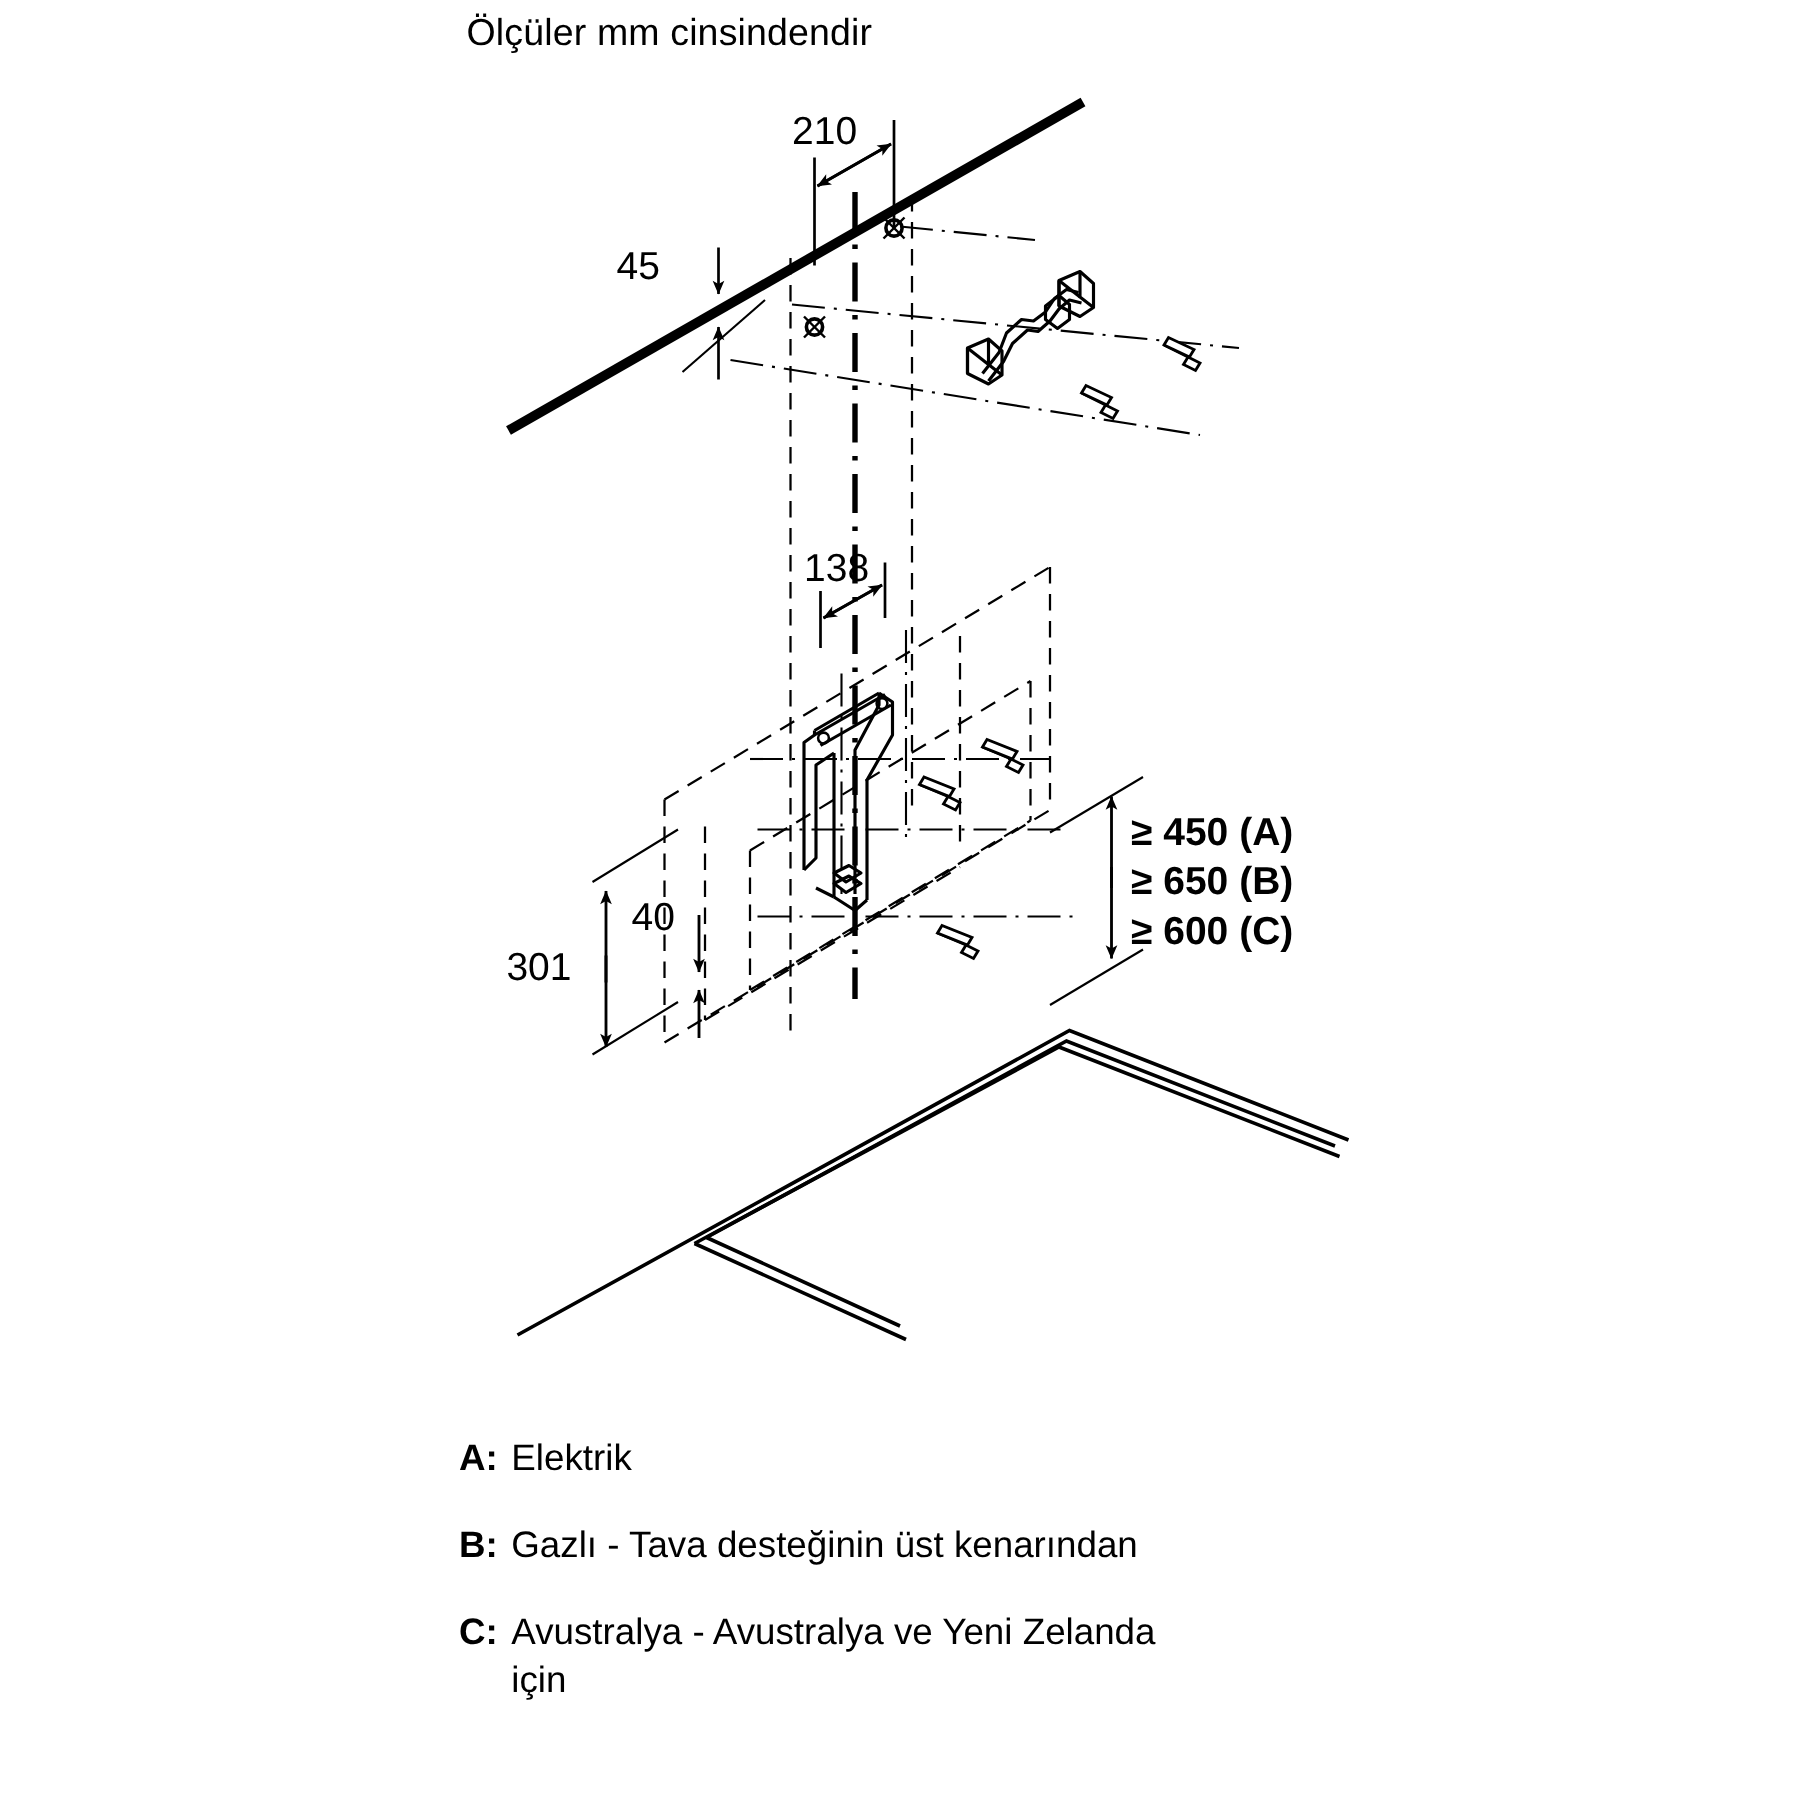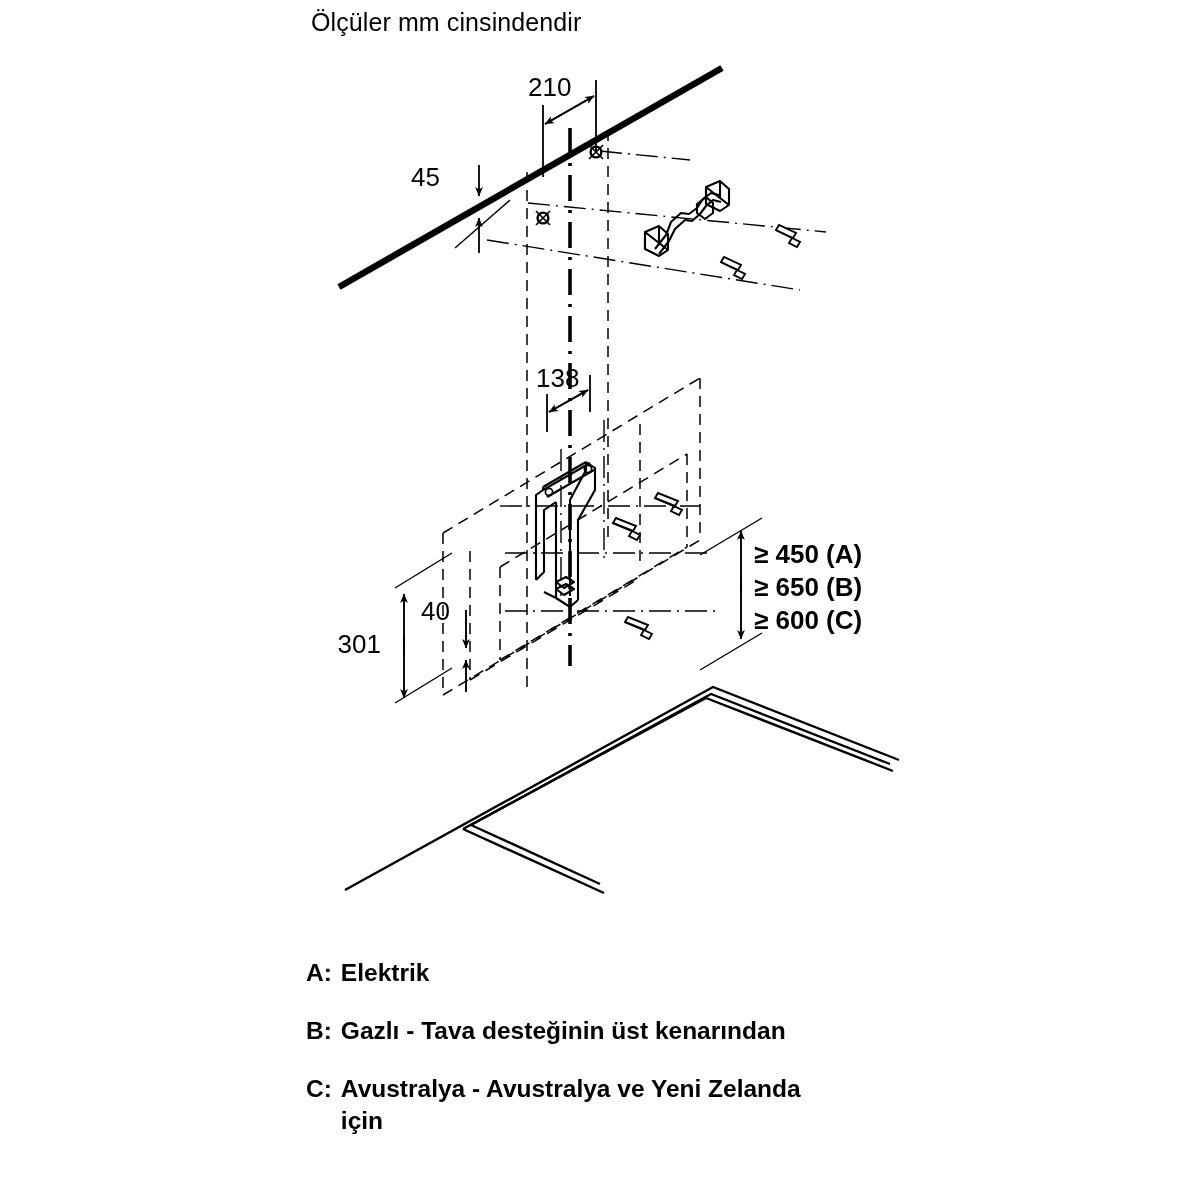--- a/index.html
+++ b/index.html
@@ -49,21 +49,20 @@
   }
   .legend-key {
     font-weight: bold;
     flex: 0 0 auto;
     margin-right: 9px;
     white-space: nowrap;
   }
   .legend-text {
     flex: 1 1 auto;
     white-space: pre-line;
-    font-weight: bold;
   }
   
   .dimtxt {
     font-family: "Liberation Sans", sans-serif;
     font-size: 26px;
     fill: #000000;
   }
   .dimtxt-b {
     font-family: "Liberation Sans", sans-serif;
     font-size: 26px;

